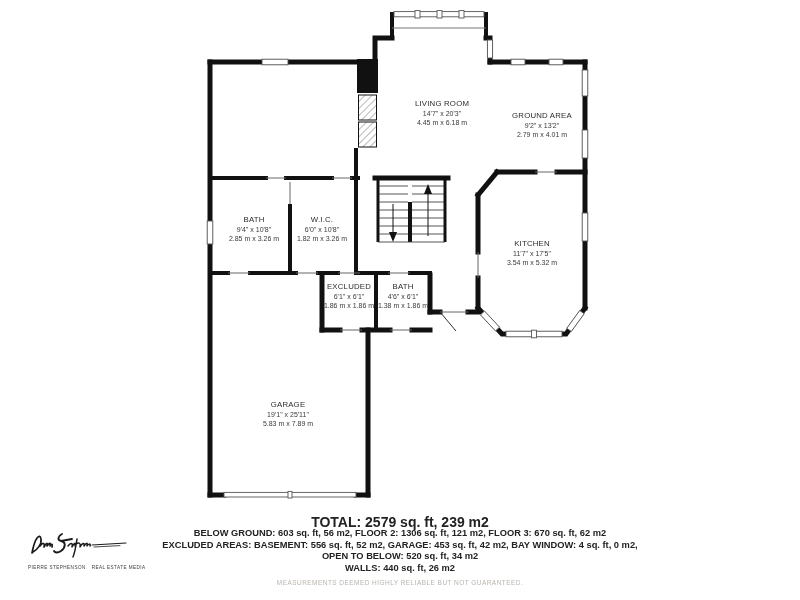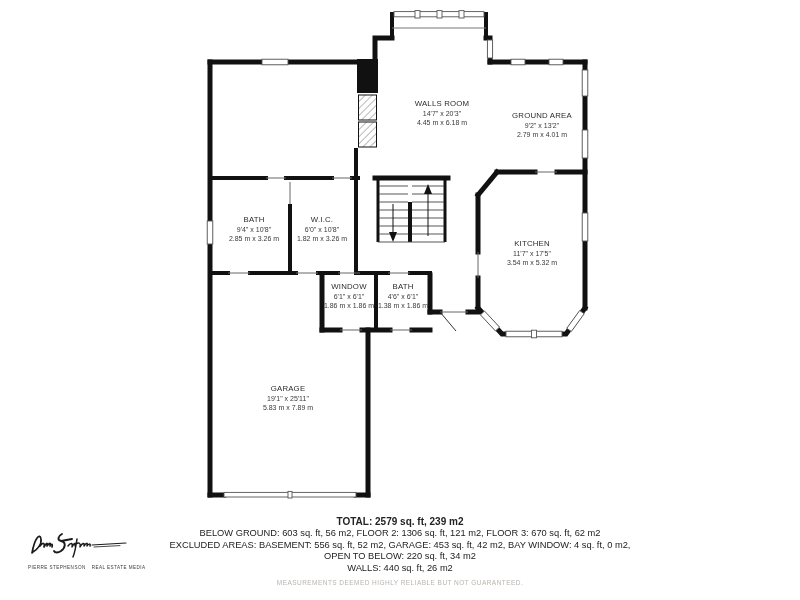--- a/index.html
+++ b/index.html
@@ -3,22 +3,22 @@
 <meta charset="utf-8">
 <style>
   html,body{margin:0;padding:0;}
   body{width:800px;height:600px;background:#ffffff;font-family:"Liberation Sans",sans-serif;}
   .page{position:relative;width:800px;height:600px;background:#fff;overflow:hidden;}
   .plan-svg{position:absolute;left:0;top:0;}
   .room-label{position:absolute;text-align:center;color:#2b2b2b;line-height:9.5px;pointer-events:none;}
   .room-label .rname{font-size:7.8px;letter-spacing:.2px;display:block;}
   .room-label .rdim{font-size:7px;color:#3a3a3a;display:block;}
   .summary{position:absolute;left:0;top:516px;width:800px;text-align:center;color:#222;}
-  .summary .tot{font-size:10px;font-weight:bold;line-height:12px;}
-  .summary .ln{font-size:9.3px;line-height:11.5px;}
+  .summary .tot{font-size:14px;font-weight:bold;line-height:12px;}
+  .summary .ln{font-size:9.3px;line-height:11.5px;font-weight:bold;}
   .summary .disc{font-size:6.5px;color:#b9b4ae;letter-spacing:.45px;margin-top:5px;}
   .logo{position:absolute;left:28px;top:527px;width:110px;height:52px;}
   .logo .tagline{font-size:4.6px;color:#3c3c3c;letter-spacing:.45px;white-space:nowrap;text-align:center;margin-top:-2px;}
   .logo .tagline .sep{display:inline-block;width:6px;}
 </style>
 </head>
 <body>
 
 <div class="page">
 
@@ -115,21 +115,21 @@
       <path d="M340,330 H362 M390,330 H412"></path>
       <path d="M290,182 V204"></path>
       <path d="M478,252 V278"></path>
       <path d="M535,172 H557"></path>
       <path d="M440,312 H468"></path>
     </g>
     <line x1="440" y1="312" x2="456" y2="331" stroke="#333" stroke-width="1"></line>
   </svg>
 
   <div class="room-label" style="left:382px;top:99px;width:120px">
-    <span class="rname">WALLS ROOM</span>
+    <span class="rname">LIVING ROOM</span>
     <span class="rdim">14'7" x 20'3"</span>
     <span class="rdim">4.45 m x 6.18 m</span>
   </div>
   <div class="room-label" style="left:482px;top:111px;width:120px">
     <span class="rname">GROUND AREA</span>
     <span class="rdim">9'2" x 13'2"</span>
     <span class="rdim">2.79 m x 4.01 m</span>
   </div>
   <div class="room-label" style="left:204px;top:215px;width:100px">
     <span class="rname">BATH</span>
@@ -140,40 +140,40 @@
     <span class="rname">W.I.C.</span>
     <span class="rdim">6'0" x 10'8"</span>
     <span class="rdim">1.82 m x 3.26 m</span>
   </div>
   <div class="room-label" style="left:472px;top:239px;width:120px">
     <span class="rname">KITCHEN</span>
     <span class="rdim">11'7" x 17'5"</span>
     <span class="rdim">3.54 m x 5.32 m</span>
   </div>
   <div class="room-label" style="left:299px;top:282px;width:100px">
-    <span class="rname">WINDOW</span>
+    <span class="rname">EXCLUDED</span>
     <span class="rdim">6'1" x 6'1"</span>
     <span class="rdim">1.86 m x 1.86 m</span>
   </div>
   <div class="room-label" style="left:353px;top:282px;width:100px">
     <span class="rname">BATH</span>
     <span class="rdim">4'6" x 6'1"</span>
     <span class="rdim">1.38 m x 1.86 m</span>
   </div>
-  <div class="room-label" style="left:228px;top:384px;width:120px">
+  <div class="room-label" style="left:228px;top:400px;width:120px">
     <span class="rname">GARAGE</span>
     <span class="rdim">19'1" x 25'11"</span>
     <span class="rdim">5.83 m x 7.89 m</span>
   </div>
 
   <div class="summary">
     <div class="tot">TOTAL: 2579 sq. ft, 239 m2</div>
     <div class="ln">BELOW GROUND: 603 sq. ft, 56 m2, FLOOR 2: 1306 sq. ft, 121 m2, FLOOR 3: 670 sq. ft, 62 m2</div>
     <div class="ln">EXCLUDED AREAS: BASEMENT: 556 sq. ft, 52 m2, GARAGE: 453 sq. ft, 42 m2, BAY WINDOW: 4 sq. ft, 0 m2,</div>
-    <div class="ln">OPEN TO BELOW: 220 sq. ft, 34 m2</div>
+    <div class="ln">OPEN TO BELOW: 520 sq. ft, 34 m2</div>
     <div class="ln">WALLS: 440 sq. ft, 26 m2</div>
     <div class="disc">MEASUREMENTS DEEMED HIGHLY RELIABLE BUT NOT GUARANTEED.</div>
   </div>
 
   <div class="logo">
     <svg width="110" height="36" viewBox="0 0 110 36">
       <g stroke="#1a1a1a" fill="none" stroke-linecap="round" stroke-linejoin="round">
         <path stroke-width="1.7" d="M4,26 C7,10 12,6 13,12 C14,17 9,23 5,25 M12,19 C15,15 17,16 16,20 C18,16 20,15 19,19 C21,16 23,15 22,19 C23,17 25,16 24,20"></path>
         <path stroke-width="1.9" d="M34,7 C30,9 29,13 33,14 C38,15 38,20 33,24 C30,26 27,26 26,24 M33,14 L44,12"></path>
         <path stroke-width="1.5" d="M40,19 C43,15 45,16 44,20 C46,16 48,15 47,19 M49,12 C48,19 47,25 45,30 M48,17 C51,15 53,16 52,20 C54,16 57,15 56,19 C58,16 60,15 59,19 C60,17 63,16 62,19"></path>

